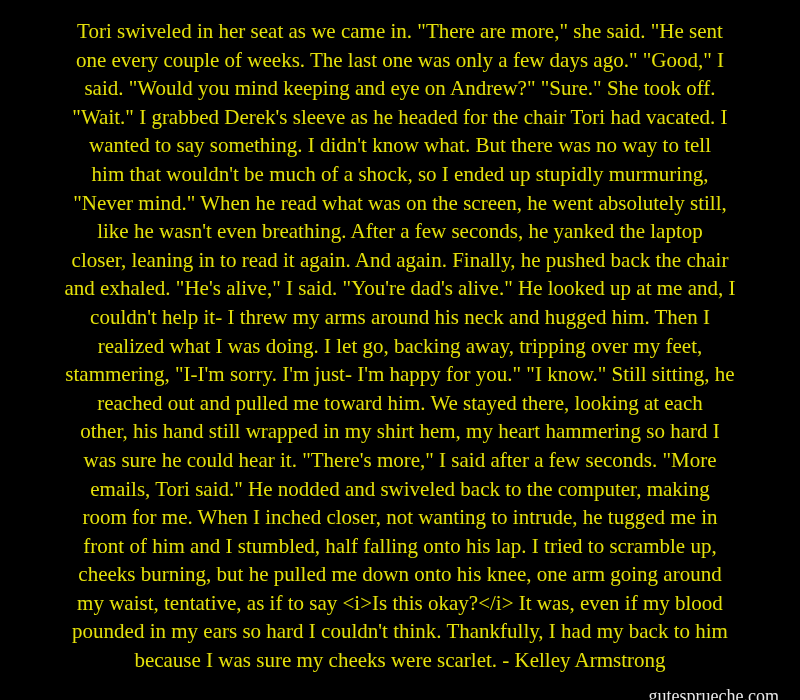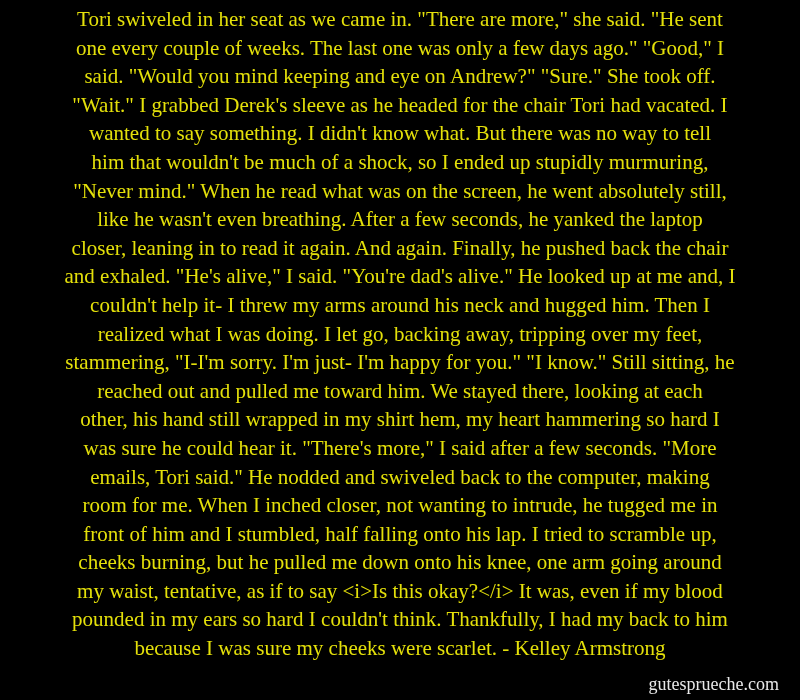--- a/index.html
+++ b/index.html
@@ -10,21 +10,21 @@
     overflow: hidden;
     background: var(--bg, #000000);
   }
   .page {
     position: relative;
     width: 800px;
     height: 700px;
     background: var(--bg, #000000);
   }
   .quote {
-    margin: 0;
+    margin: 12px;
     padding: 5px 5px 0 5px;
     font-family: "Liberation Serif", serif;
     font-size: 21px;
     line-height: 28.6px;
     text-align: center;
     white-space: pre-line;
     color: var(--quote-color, #e4e00a);
     text-shadow: 0 0 1px rgba(0,0,0,0.6);
   }
   .watermark {

